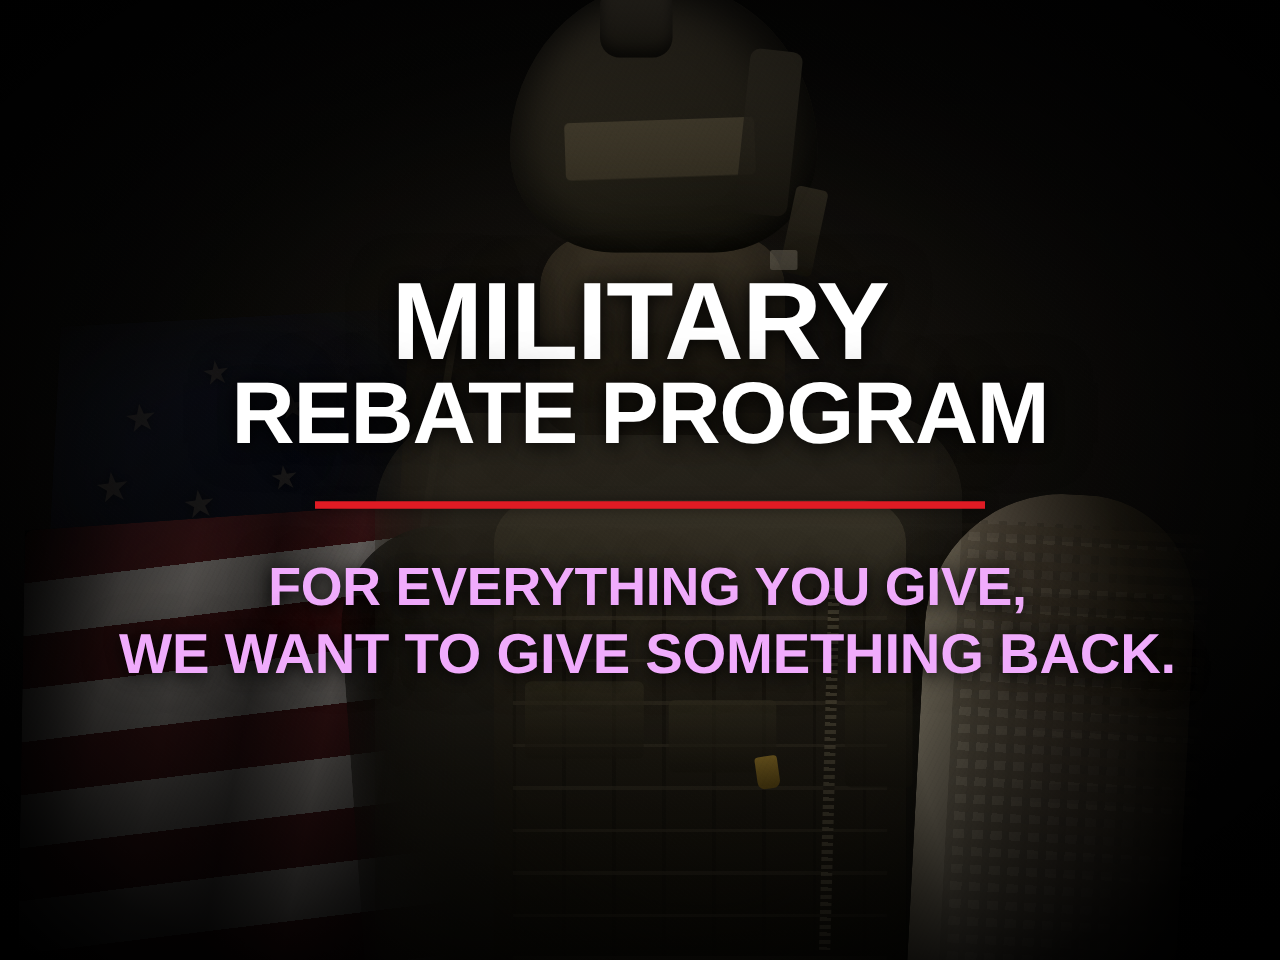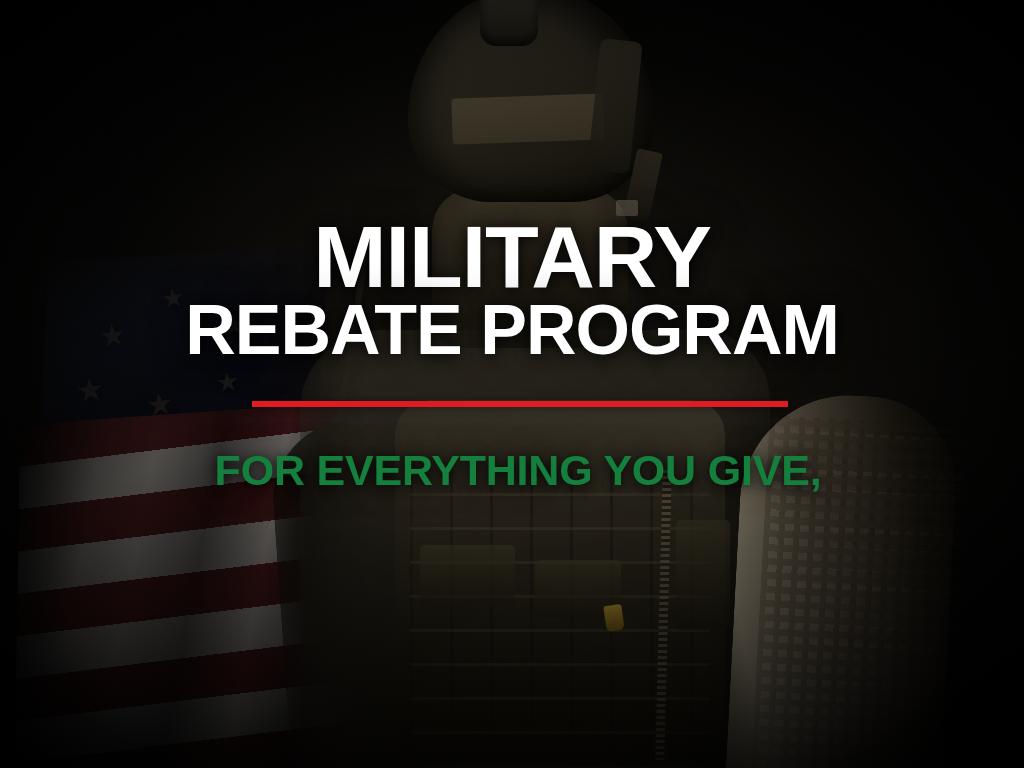--- a/index.html
+++ b/index.html
@@ -315,21 +315,21 @@
     width: 536px;
     height: 6px;
     background: #e01b24;
     box-shadow: 0 0 10px rgba(0,0,0,0.55);
   }
 
   .subhead {
     position: absolute;
     left: 12px; right: 0;
     margin: 0;
-    color: #15803d;
+    color: #f0abfc;
     font-weight: 700;
     font-size: 43px;
     line-height: 1.0;
     text-align: center;
     text-transform: uppercase;
     letter-spacing: -0.2px;
     text-shadow: 0 2px 12px rgba(0,0,0,0.85), 0 0 30px rgba(0,0,0,0.55);
   }
   .subhead-1 { top: 449px; }
   .subhead-2 { top: 500px; font-size: 45px; }
@@ -384,15 +384,16 @@
     <div class="vignette"></div>
   </div>
 
   <div class="overlay">
     <h1 class="headline headline-1">MILITARY</h1>
     <h1 class="headline headline-2">REBATE PROGRAM</h1>
 
     <div class="rule" style="background: rgb(224, 27, 36);"></div>
 
     <p class="subhead subhead-1">FOR EVERYTHING YOU GIVE,</p>
+    <p class="subhead subhead-2">WE WANT TO GIVE SOMETHING BACK.</p>
   </div>
 
 </div>
 
 </body></html>

